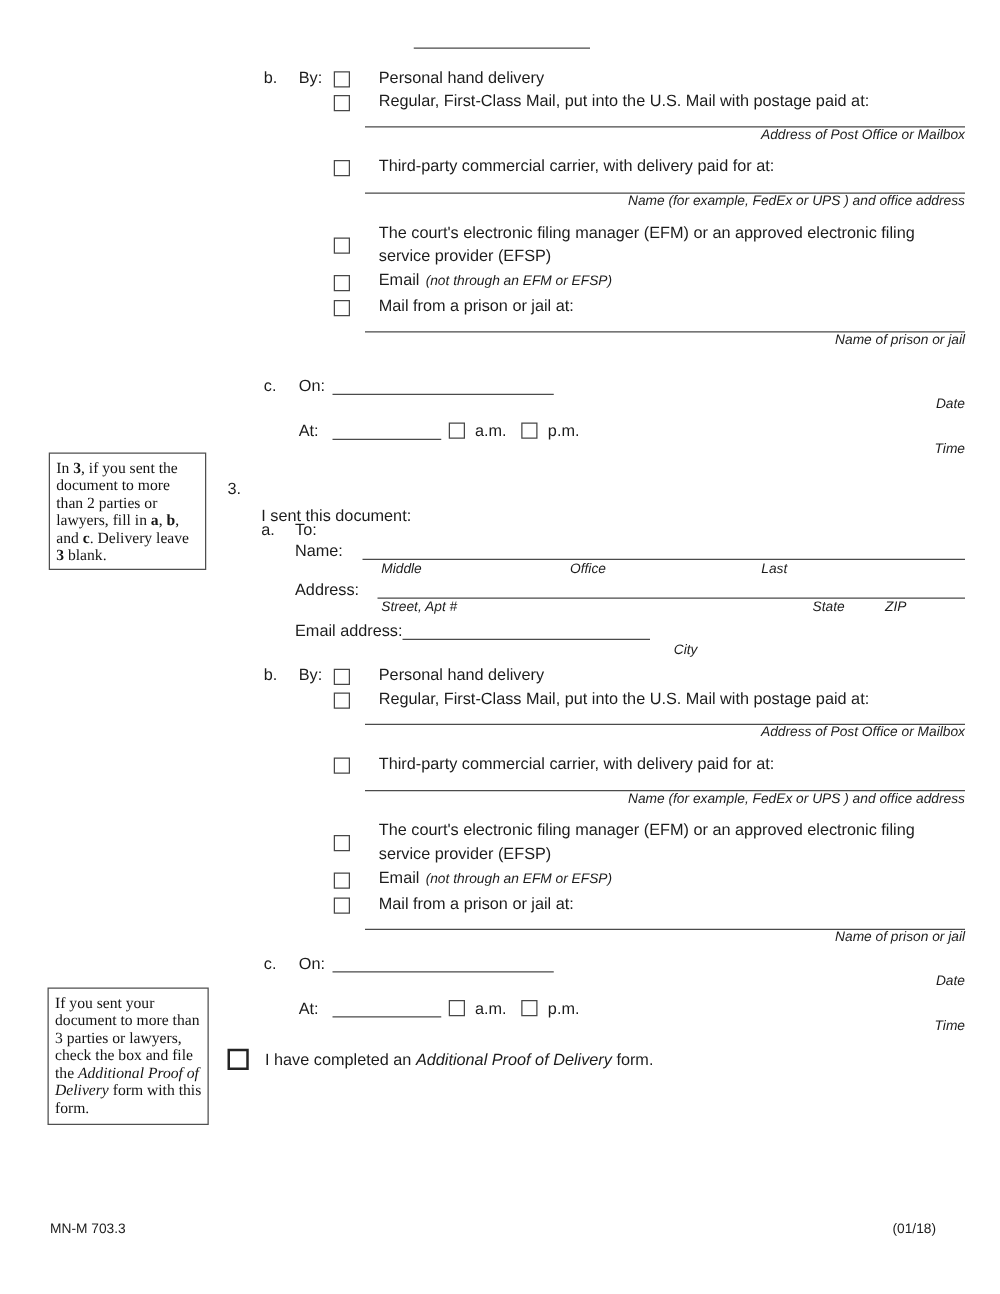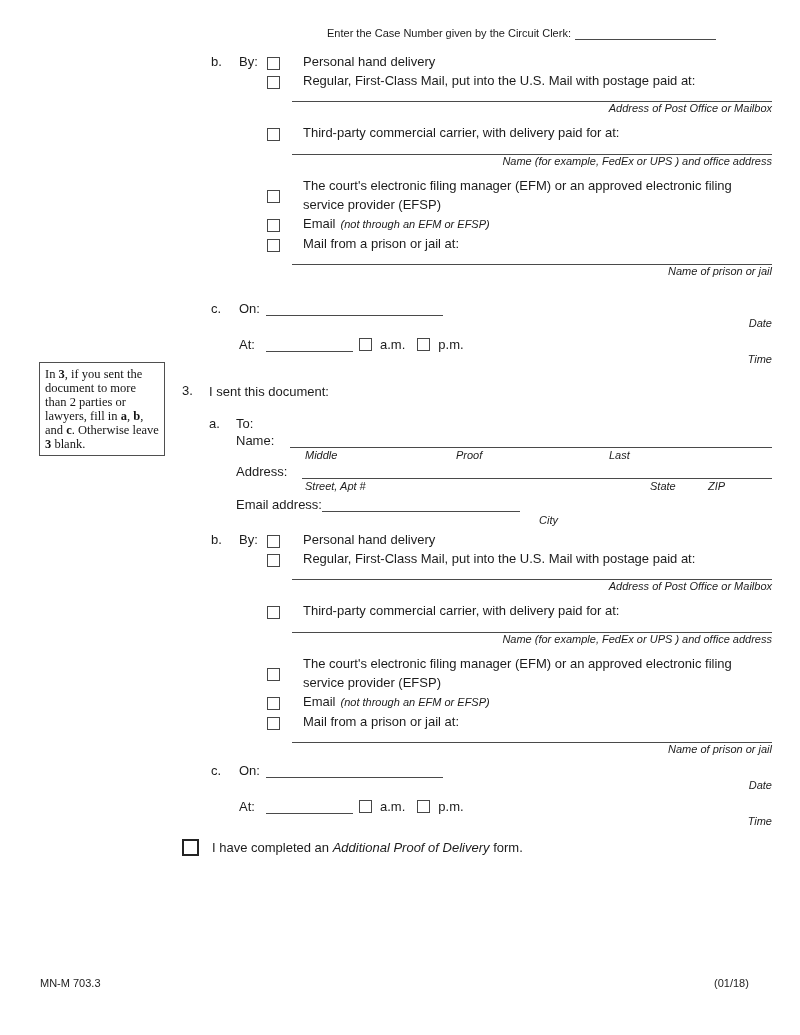--- a/index.html
+++ b/index.html
@@ -42,21 +42,20 @@
   .b { font-weight:bold; }
   .inote { font-style:italic; font-size:11px; margin-left:5px; }
   .block { display:block; }
 </style>
 </head>
 <body>
 
 <div class="page">
 
   <div class="abs" style="left:327px; top:26px; display:flex; align-items:flex-end;">
-    <span class="fs11">Enter the Case Number given by the Circuit Clerk:</span>
     <span class="fline" style="width:141px; height:12px; margin-left:4px;"></span>
   </div>
 
   <div class="abs bsec" style="left:211px; top:52px;">
     <span class="letter">b.</span>
     <span class="bylabel">By:</span>
     <div class="optcol">
       <div class="opt">
         <span class="cb"></span>
         <span>Personal hand delivery</span>
@@ -106,33 +105,33 @@
       <span class="fline" style="width:87px; height:15px;"></span>
       <span class="cb" style="margin-left:6px; margin-top:2px;"></span>
       <span style="margin-left:8px;">a.m.</span>
       <span class="cb" style="margin-left:12px; margin-top:2px;"></span>
       <span style="margin-left:8px;">p.m.</span>
     </div>
     <div class="cap" style="margin-left:59px;">Time</div>
   </div>
 
   <div class="abs serifbox" style="left:39px; top:362px; width:126px; min-height:86px;">
-    <span>In </span><span class="b">3</span><span>, if you sent the document to more than 2 parties or lawyers, fill in </span><span class="b">a</span><span>, </span><span class="b">b</span><span>, and </span><span class="b">c</span><span>. Otherwise leave </span><span class="b">3</span><span> blank.</span>
+    <span>In </span><span class="b">3</span><span>, if you sent the document to more than 2 parties or lawyers, fill in </span><span class="b">a</span><span>, </span><span class="b">b</span><span>, and </span><span class="b">c</span><span>. Delivery leave </span><span class="b">3</span><span> blank.</span>
   </div>
 
   <div class="abs fs13" style="left:182px; top:381px;">3.</div>
-  <div class="abs fs13" style="left:209px; top:382px;">I sent this document:</div>
+  <div class="abs fs13" style="left:209px; top:403px;">I sent this document:</div>
 
   <div class="abs fs13" style="left:209px; top:414px;">a.</div>
   <div class="abs fs13" style="left:236px; top:414px;">To:</div>
 
   <div class="abs fs13" style="left:236px; top:431px;">Name:</div>
   <div class="abs fline" style="left:290px; top:433px; width:482px; height:14px;"></div>
   <div class="abs cap" style="left:305px; top:449px;">Middle</div>
-  <div class="abs cap" style="left:456px; top:449px;">Proof</div>
+  <div class="abs cap" style="left:456px; top:449px;">Office</div>
   <div class="abs cap" style="left:609px; top:449px;">Last</div>
 
   <div class="abs fs13" style="left:236px; top:462px;">Address:</div>
   <div class="abs fline" style="left:302px; top:464px; width:470px; height:14px;"></div>
   <div class="abs cap" style="left:305px; top:480px;">Street, Apt #</div>
   <div class="abs cap" style="left:539px; top:480px;margin-top:34px;">City</div>
   <div class="abs cap" style="left:650px; top:480px;">State</div>
   <div class="abs cap" style="left:708px; top:480px;">ZIP</div>
 
   <div class="abs fs13" style="left:236px; top:495px;">Email address:</div>
@@ -190,20 +189,23 @@
       <span class="lbl">At:</span>
       <span class="fline" style="width:87px; height:15px;"></span>
       <span class="cb" style="margin-left:6px; margin-top:2px;"></span>
       <span style="margin-left:8px;">a.m.</span>
       <span class="cb" style="margin-left:12px; margin-top:2px;"></span>
       <span style="margin-left:8px;">p.m.</span>
     </div>
     <div class="cap" style="margin-left:59px;">Time</div>
   </div>
 
+  <div class="abs serifbox" style="left:38px; top:790px; width:129px; min-height:110px;">
+    <span>If you sent your document to more than 3 parties or lawyers, check the box and file the </span><span class="em">Additional Proof of Delivery</span><span> form with this form.</span>
+  </div>
 
   <div class="abs" style="left:182px; top:838px; display:flex; align-items:flex-start;">
     <span class="cb-lg" style="margin-right:13px; margin-top:1px;"></span>
     <span class="fs13" style="line-height:20px;"><span>I have completed an </span><span class="em">Additional Proof of Delivery</span><span> form.</span></span>
   </div>
 
   <div class="abs fs11" style="left:40px; top:976px;">MN-M 703.3</div>
   <div class="abs fs11" style="left:714px; top:976px;">(01/18)</div>
 
 </div>

